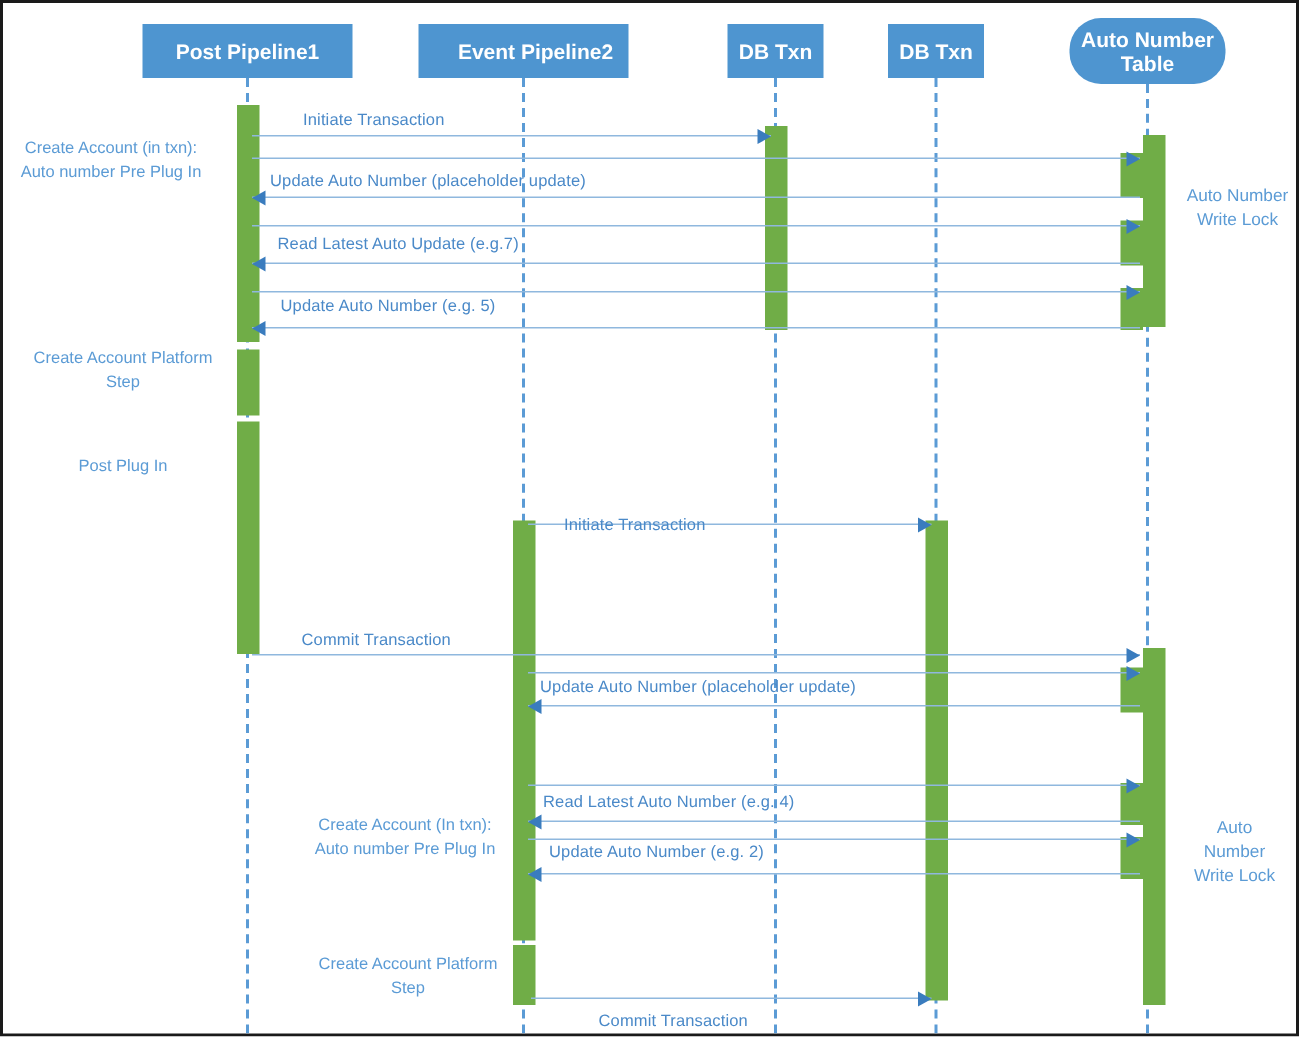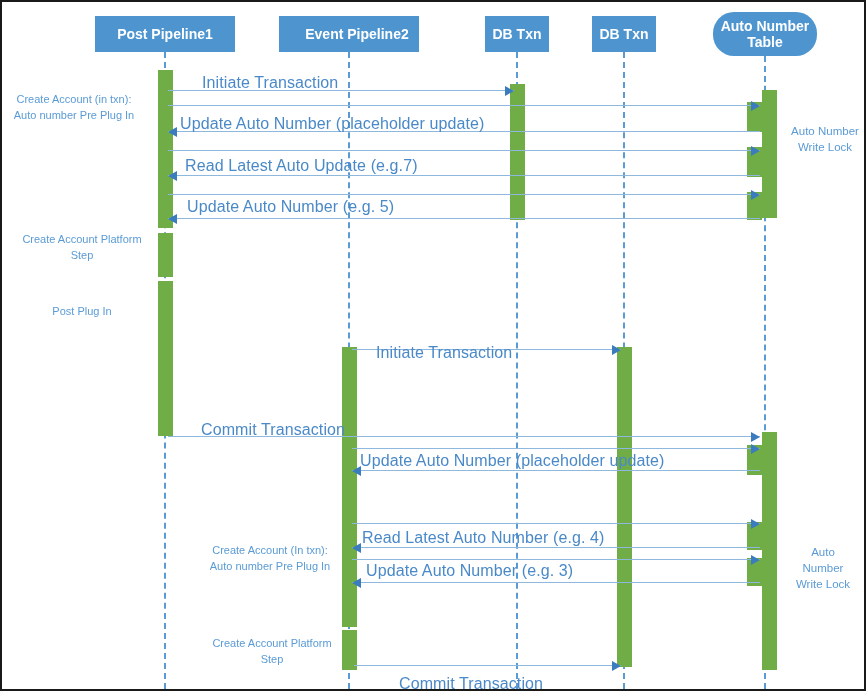--- a/index.html
+++ b/index.html
@@ -60,21 +60,21 @@
     height: 0;
     border-top: 5px solid transparent;
     border-bottom: 5px solid transparent;
   }
   .arrowhead.right { border-left: 9px solid #3A7CBE; }
   .arrowhead.left  { border-right: 9px solid #3A7CBE; }
 
   .msg-label {
     position: absolute;
     color: #4A89C8;
-    font-size: 16px;
+    font-size: 11px;
     white-space: nowrap;
     letter-spacing: 0.1px;
   }
 
   
   .note {
     position: absolute;
     color: #5B9BD5;
     font-size: 11px;
     line-height: 1.45;
@@ -159,21 +159,21 @@
       <div class="msg-label" style="left: 358px; top: 450px;">Update  Auto Number (placeholder update)</div>
       <div class="msg-line" style="left: 350px; top: 521px; width: 408px;"></div>
       <div class="arrowhead right" style="top: 517px; left: 749px;"></div>
       <div class="msg-line" style="left: 350px; top: 545px; width: 408px;"></div>
       <div class="arrowhead left" style="top: 541px; left: 350px;"></div>
       <div class="msg-label" style="left: 360px; top: 527px;">Read Latest Auto Number (e.g. 4)</div>
       <div class="msg-line" style="left: 350px; top: 557px; width: 408px;"></div>
       <div class="arrowhead right" style="top: 553px; left: 749px;"></div>
       <div class="msg-line" style="left: 350px; top: 580px; width: 408px;"></div>
       <div class="arrowhead left" style="top: 576px; left: 350px;"></div>
-      <div class="msg-label" style="left: 364px; top: 560px;">Update Auto Number (e.g. 3)</div>
+      <div class="msg-label" style="left: 364px; top: 560px;">Update Auto Number (e.g. 2)</div>
       <div class="msg-line" style="left: 352px; top: 663px; width: 267px;"></div>
       <div class="arrowhead right" style="top: 659px; left: 610px;"></div>
       <div class="msg-label" style="left: 397px; top: 673px;">Commit Transaction</div>
     </div>
   <div id="notes">
       <div class="note" style="left: 2px; top: 90px; width: 140px; text-align: center;">Create Account (in txn): Auto number Pre Plug In</div>
       <div class="note" style="left: 18px; top: 230px; width: 124px; text-align: center;">Create Account Platform Step</div>
       <div class="note" style="left: 18px; top: 282px; width: 124px; text-align: center; margin-top: 20px;">Post Plug In</div>
       <div class="note small" style="left: 782px; top: 121px; width: 82px; text-align: center;">Auto Number Write Lock</div>
       <div class="note" style="left: 198px; top: 541px; width: 140px; text-align: center;">Create Account (In txn): Auto number Pre Plug In</div>

